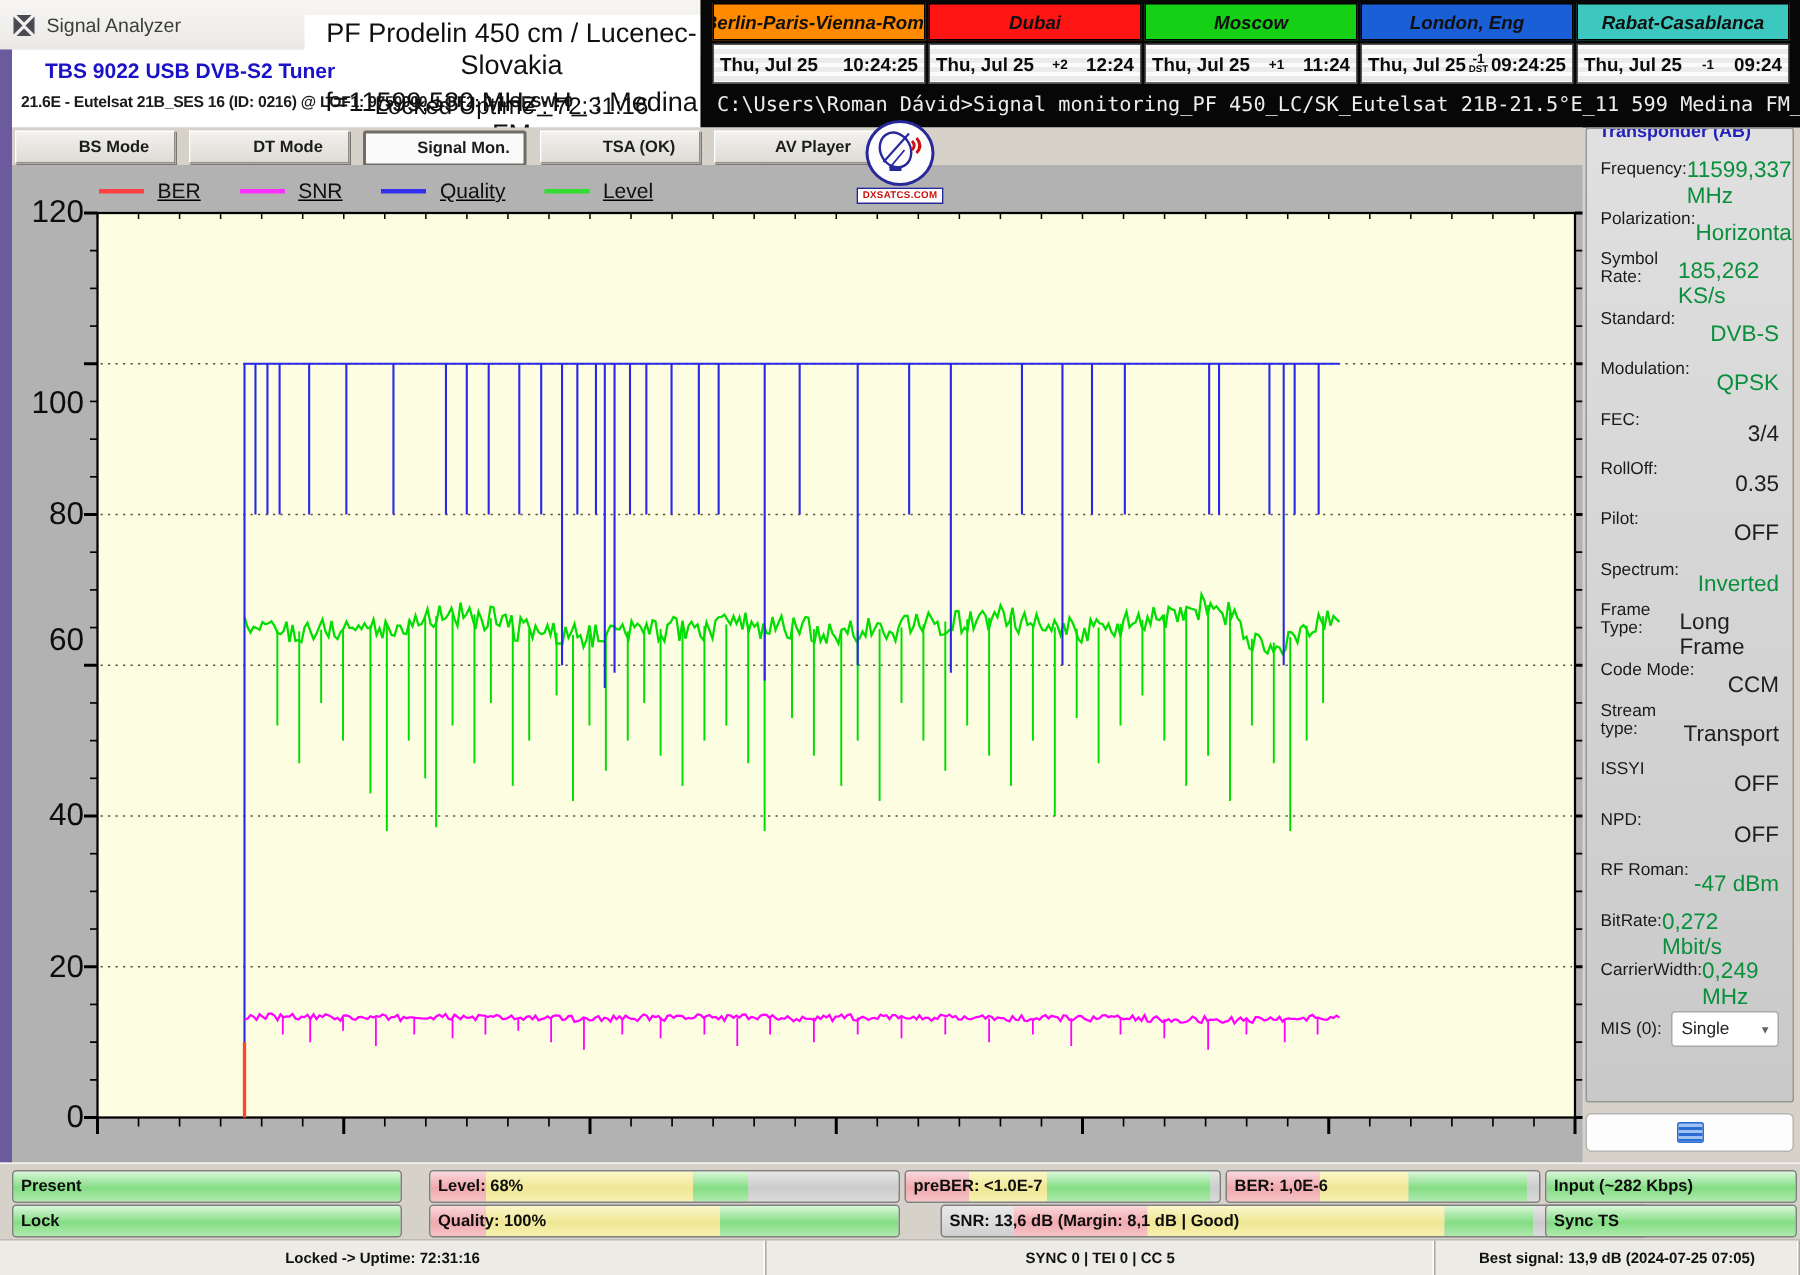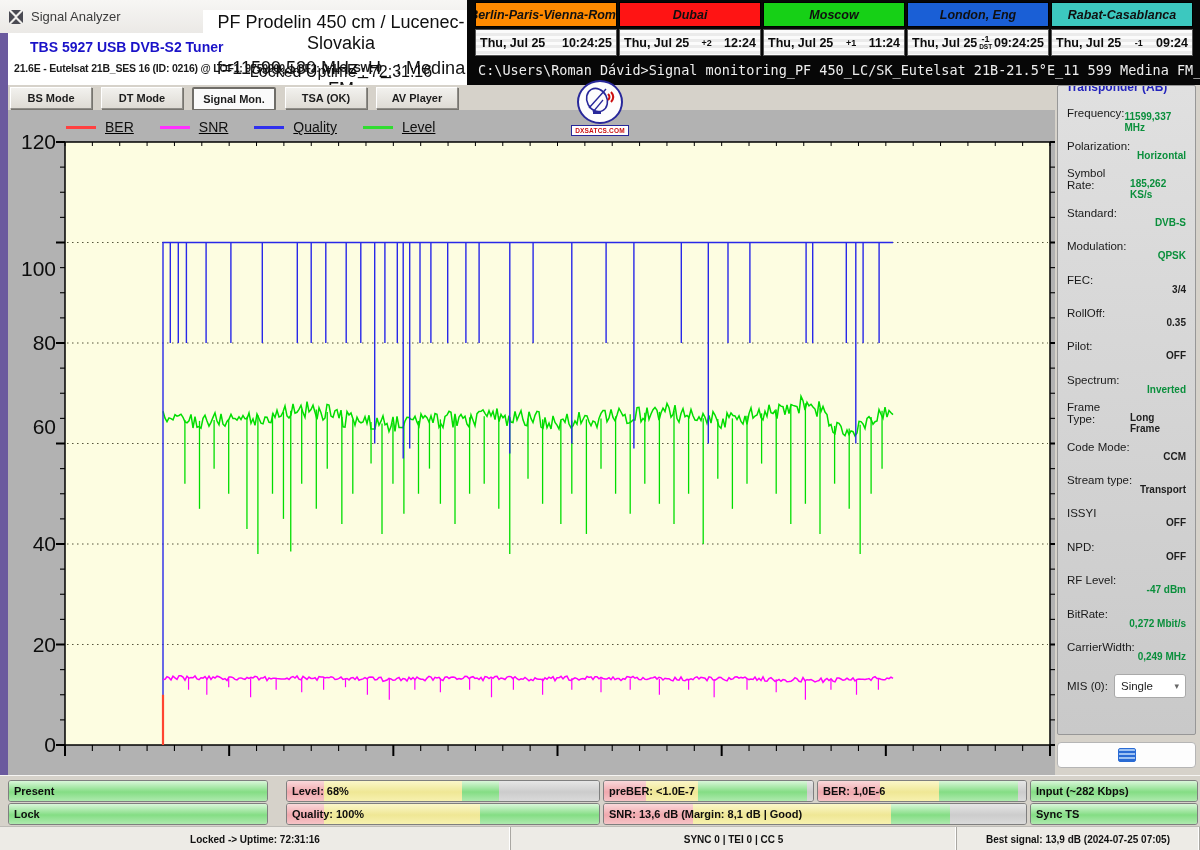--- a/index.html
+++ b/index.html
@@ -42,41 +42,41 @@
   #logo .circ{width:42px;height:40px;margin:0 auto;background:#fdfdfd;border:2px solid #28289a;border-radius:50%;
               display:flex;align-items:center;justify-content:center;}
   #logo .txt{margin-top:1px;background:#fff;border:1px solid #28289a;font-size:6.5px;font-weight:bold;color:#cc1111;
              padding:1px 0;letter-spacing:0.2px;}
 
   
   #tabbar{left:8px;top:85px;width:1047px;height:25px;background:#d6d2ca;display:flex;gap:9px;
           padding:2px 0 0 2px;box-sizing:border-box;}
   .tab{width:80px;height:20px;background:linear-gradient(#f2f1ee,#dedbd4);border:1px solid #8f8d88;
        border-top-color:#fff;border-left-color:#fff;box-shadow:1px 1px 0 #77756f;
-       display:flex;align-items:center;justify-content:center;font-size:11px;font-weight:bold;color:#1c1c1c;}
+       display:flex;align-items:center;justify-content:center;font-size:11px;font-weight:bold;color:#1c1c1c;padding-left:25px;}
   .tab.active{background:#fafafa;border:2px solid #6f6d68;border-radius:2px;box-shadow:none;font-weight:bold;}
 
   
   #main{left:8px;top:110px;width:1047px;height:665px;background:#b2b2b2;}
   #legend{position:absolute;left:58px;top:9px;display:flex;gap:26px;align-items:center;text-decoration:underline;}
   .lg-item{display:flex;align-items:center;gap:9px;}
   .lg-line{width:30px;height:3px;}
   .lg-lab{font-size:14px;color:#101010;}
   #chart-svg{position:absolute;left:0;top:0;}
   .ylab{position:absolute;width:48px;text-align:right;font-size:21px;color:#0d0d0d;
         font-family:"Liberation Sans",sans-serif;}
 
   
   #sidebar{left:1057px;top:85px;width:139px;height:650px;background:linear-gradient(180deg,#e0e0e0,#c9c9c9);
            border:1px solid #979797;border-radius:2px;box-sizing:border-box;overflow:hidden;}
   #sb-head{height:10px;overflow:hidden;text-align:left;padding-left:8px;}
   #sb-head span{display:block;margin-top:-6px;font-size:12px;font-weight:bold;color:#2222bb;}
   .sb-row{display:flex;justify-content:space-between;align-items:center;height:33.4px;padding:0 9px;}
   .sb-lab{font-size:11.5px;color:#1a1a1a;}
-  .sb-val{font-size:10px;font-weight:bold;color:#1e1e1e;margin-top:19px;}
+  .sb-val{font-size:15px;font-weight:normal;color:#1e1e1e;margin-top:19px;}
   .sb-val.green{color:#0a8f3c;}
   #mis-row{display:flex;justify-content:space-between;align-items:center;height:44px;padding:0 9px;}
   #mis-select{width:72px;height:24px;background:#fff;border:1px solid #a9a9a9;border-radius:3px;
               display:flex;align-items:center;justify-content:space-between;padding:0 6px;box-sizing:border-box;
               font-size:11.5px;color:#222;}
   #mis-select .chev{font-size:9px;color:#666;}
   #sb-button{left:1057px;top:742px;width:139px;height:26px;background:#fdfdfd;border:1px solid #b5b5b5;
              border-radius:4px;box-sizing:border-box;display:flex;align-items:center;justify-content:center;}
   #sb-button .ic{width:16px;height:12px;border:1px solid #2a6bd4;border-radius:2px;
                  background:repeating-linear-gradient(180deg,#9ec2f2 0 2px,#2a6bd4 2px 4px);}
@@ -104,21 +104,21 @@
 
 <div id="titlebar" class="abs">
   <svg width="16" height="16" viewBox="0 0 16 16">
     <path d="M1 2 L7 8 L1 14 Z M15 2 L9 8 L15 14 Z M3 1 L13 1 L8 6 Z M3 15 L13 15 L8 10 Z" fill="#4a4a52"></path>
   </svg>
   <span class="ttl">Signal Analyzer</span>
 </div>
 <div id="purple-strip" class="abs"></div>
 <div id="header-white" class="abs"></div>
 <div id="header-white2" class="abs"></div>
-<div id="tuner-name" class="abs">TBS 5927 USB DVB-S2 Tuner</div>
+<div id="tuner-name" class="abs">TBS 9022 USB DVB-S2 Tuner</div>
 <div id="tuner-detail" class="abs">21.6E - Eutelsat 21B_SES 16 (ID: 0216) @ LOF1: 9750000, LOF2: 0, LOFSW: 0</div>
 <div id="hdr1" class="abs hdrline">PF Prodelin 450 cm / Lucenec-Slovakia</div>
 <div id="hdr2" class="abs hdrline">f=11599,530 MHz_H_ : Medina FM</div>
 <div id="hdr3" class="abs hdrline">Locked Uptime : 72:31:16</div>
 
 <div id="console-panel" class="abs">
   <div id="clocks">
       <div class="clock">
         <div class="clock-head" style="background: rgb(255, 138, 0);">Berlin-Paris-Vienna-Roma</div>
         <div class="clock-body">
@@ -486,21 +486,21 @@
       </div>
       <div class="sb-row">
         <span class="sb-lab">ISSYI</span>
         <span class="sb-val">OFF</span>
       </div>
       <div class="sb-row">
         <span class="sb-lab">NPD:</span>
         <span class="sb-val">OFF</span>
       </div>
       <div class="sb-row">
-        <span class="sb-lab">RF Level:</span>
+        <span class="sb-lab">RF Roman:</span>
         <span class="sb-val green">-47 dBm</span>
       </div>
       <div class="sb-row">
         <span class="sb-lab">BitRate:</span>
         <span class="sb-val green">0,272 Mbit/s</span>
       </div>
       <div class="sb-row">
         <span class="sb-lab">CarrierWidth:</span>
         <span class="sb-val green">0,249 MHz</span>
       </div>
@@ -550,21 +550,21 @@
     <div class="bar" style="left: 8px; top: 27px; width: 258px;">
       <div class="seg g" style="width: 100%;"></div>
       <div class="lab">Lock</div>
     </div>
     <div class="bar" style="left: 286px; top: 27px; width: 312px;">
       <div class="seg p" style="width: 12%;"></div>
       <div class="seg y" style="width: 50%;"></div>
       <div class="seg g" style="width: 38%;"></div>
       <div class="lab">Quality: 100%</div>
     </div>
-    <div class="bar" style="left: 603px; top: 27px; width: 422px;">
+    <div class="bar" style="left: 627px; top: 27px; width: 422px; padding-left: 48px;">
       <div class="seg p" style="width: 21%;"></div>
       <div class="seg y" style="width: 47%;"></div>
       <div class="seg g" style="width: 14%;"></div>
       <div class="seg x" style="width: 18%;"></div>
       <div class="lab">SNR: 13,6 dB (Margin: 8,1 dB | Good)</div>
     </div>
     <div class="bar" style="left: 1030px; top: 27px; width: 166px;">
       <div class="seg g" style="width: 100%;"></div>
       <div class="lab">Sync TS</div>
     </div>

